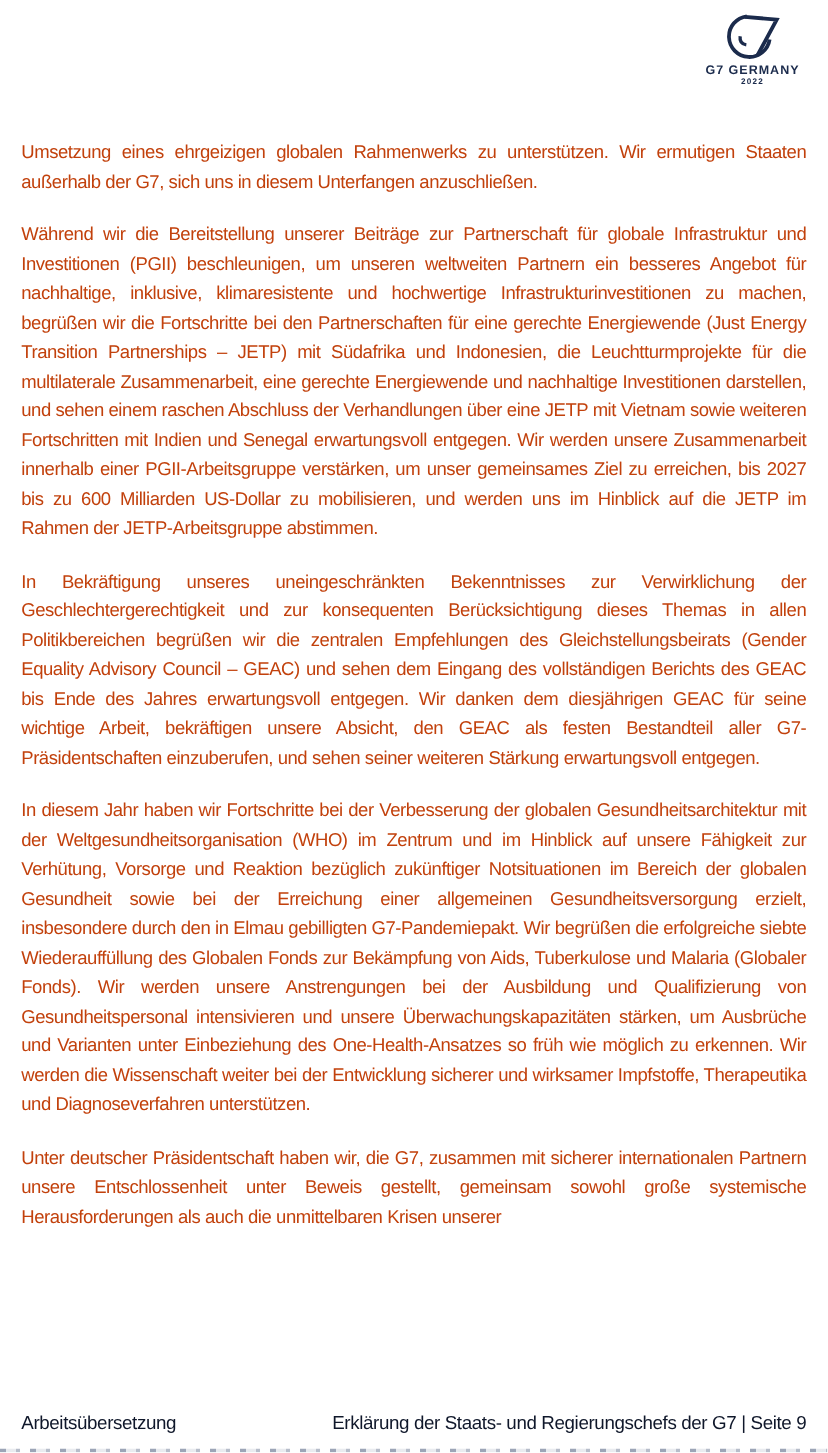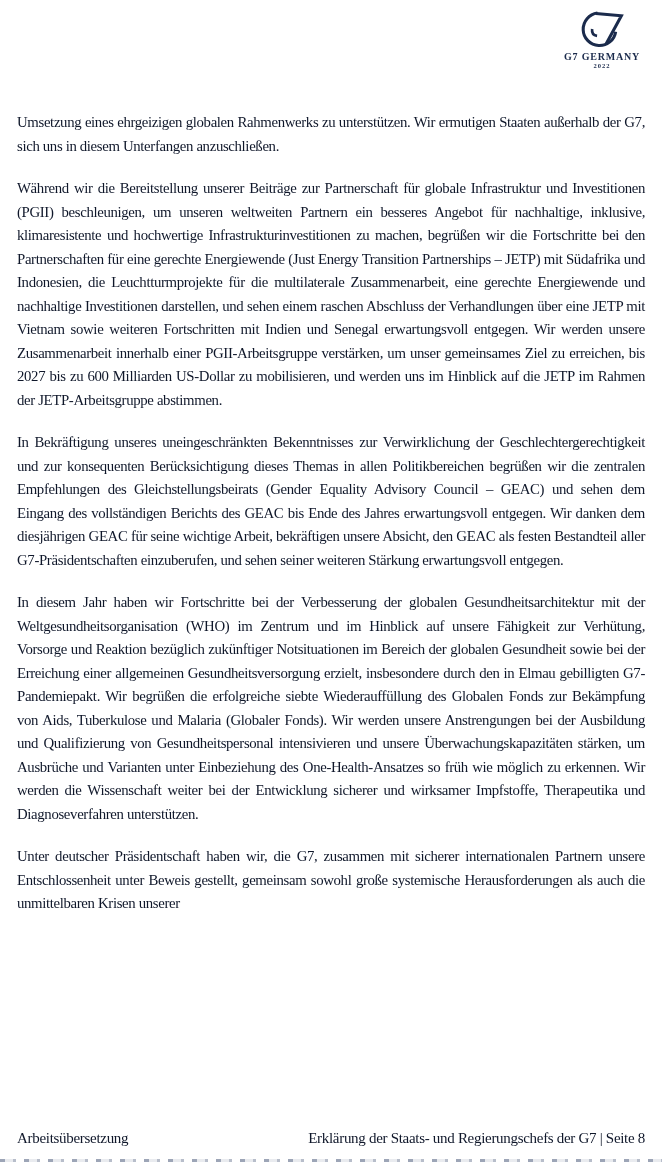--- a/index.html
+++ b/index.html
@@ -6,21 +6,21 @@
     margin: 0;
     padding: 0;
     background: #ffffff;
   }
   .page {
     position: relative;
     width: 662px;
     height: 1162px;
     background: #ffffff;
     overflow: hidden;
-    font-family: Liberation Serif, serif;
+    font-family: Liberation Sans, sans-serif;
   }
 
   
   .logo {
     position: absolute;
     top: 10px;
     left: 556px;
     width: 92px;
     text-align: center;
     color: #1b2b4c;
@@ -46,21 +46,21 @@
     color: #1b2b4c;
     line-height: 8px;
   }
 
   
   .body-text {
     position: absolute;
     top: 111px;
     left: 17px;
     width: 628px;
-    color: #0f172a;
+    color: #c2410c;
     font-size: 14.8px;
     letter-spacing: -0.35px;
     line-height: 23.5px;
     text-align: justify;
   }
   .body-text p {
     margin: 0 0 19px 0;
   }
   .body-text p:last-child {
     margin-bottom: 0;
@@ -118,18 +118,18 @@
   <div class="body-text">
     <p>Umsetzung eines ehrgeizigen globalen Rahmenwerks zu unterstützen. Wir ermutigen Staaten außerhalb der G7, sich uns in diesem Unterfangen anzuschließen.</p>
     <p>Während wir die Bereitstellung unserer Beiträge zur Partnerschaft für globale Infrastruktur und Investitionen (PGII) beschleunigen, um unseren weltweiten Partnern ein besseres Angebot für nachhaltige, inklusive, klimaresistente und hochwertige Infrastrukturinvestitionen zu machen, begrüßen wir die Fortschritte bei den Partnerschaften für eine gerechte Energiewende (Just Energy Transition Partnerships – JETP) mit Südafrika und Indonesien, die Leuchtturmprojekte für die multilaterale Zusammenarbeit, eine gerechte Energiewende und nachhaltige Investitionen darstellen, und sehen einem raschen Abschluss der Verhandlungen über eine JETP mit Vietnam sowie weiteren Fortschritten mit Indien und Senegal erwartungsvoll entgegen. Wir werden unsere Zusammenarbeit innerhalb einer PGII-Arbeitsgruppe verstärken, um unser gemeinsames Ziel zu erreichen, bis 2027 bis zu 600 Milliarden US-Dollar zu mobilisieren, und werden uns im Hinblick auf die JETP im Rahmen der JETP-Arbeitsgruppe abstimmen.</p>
     <p>In Bekräftigung unseres uneingeschränkten Bekenntnisses zur Verwirklichung der Geschlechtergerechtigkeit und zur konsequenten Berücksichtigung dieses Themas in allen Politikbereichen begrüßen wir die zentralen Empfehlungen des Gleichstellungsbeirats (Gender Equality Advisory Council – GEAC) und sehen dem Eingang des vollständigen Berichts des GEAC bis Ende des Jahres erwartungsvoll entgegen. Wir danken dem diesjährigen GEAC für seine wichtige Arbeit, bekräftigen unsere Absicht, den GEAC als festen Bestandteil aller G7-Präsidentschaften einzuberufen, und sehen seiner weiteren Stärkung erwartungsvoll entgegen.</p>
     <p>In diesem Jahr haben wir Fortschritte bei der Verbesserung der globalen Gesundheitsarchitektur mit der Weltgesundheitsorganisation (WHO) im Zentrum und im Hinblick auf unsere Fähigkeit zur Verhütung, Vorsorge und Reaktion bezüglich zukünftiger Notsituationen im Bereich der globalen Gesundheit sowie bei der Erreichung einer allgemeinen Gesundheitsversorgung erzielt, insbesondere durch den in Elmau gebilligten G7-Pandemiepakt. Wir begrüßen die erfolgreiche siebte Wiederauffüllung des Globalen Fonds zur Bekämpfung von Aids, Tuberkulose und Malaria (Globaler Fonds). Wir werden unsere Anstrengungen bei der Ausbildung und Qualifizierung von Gesundheitspersonal intensivieren und unsere Überwachungskapazitäten stärken, um Ausbrüche und Varianten unter Einbeziehung des One-Health-Ansatzes so früh wie möglich zu erkennen. Wir werden die Wissenschaft weiter bei der Entwicklung sicherer und wirksamer Impfstoffe, Therapeutika und Diagnoseverfahren unterstützen.</p>
     <p>Unter deutscher Präsidentschaft haben wir, die G7, zusammen mit sicherer internationalen Partnern unsere Entschlossenheit unter Beweis gestellt, gemeinsam sowohl große systemische Herausforderungen als auch die unmittelbaren Krisen unserer</p>
   </div>
 
   <div class="footer">
     <span>Arbeitsübersetzung</span>
-    <span>Erklärung der Staats- und Regierungschefs der G7 | Seite 8</span>
+    <span>Erklärung der Staats- und Regierungschefs der G7 | Seite 9</span>
   </div>
 
   <div class="bottom-edge"></div>
 
 </div>
 
 </body></html>

